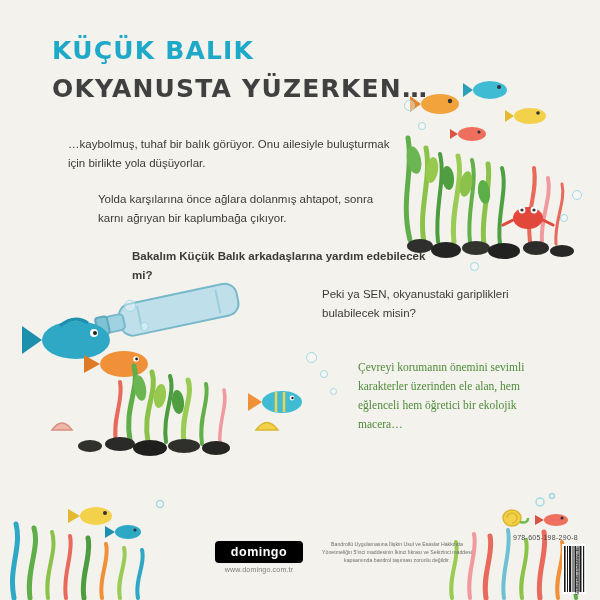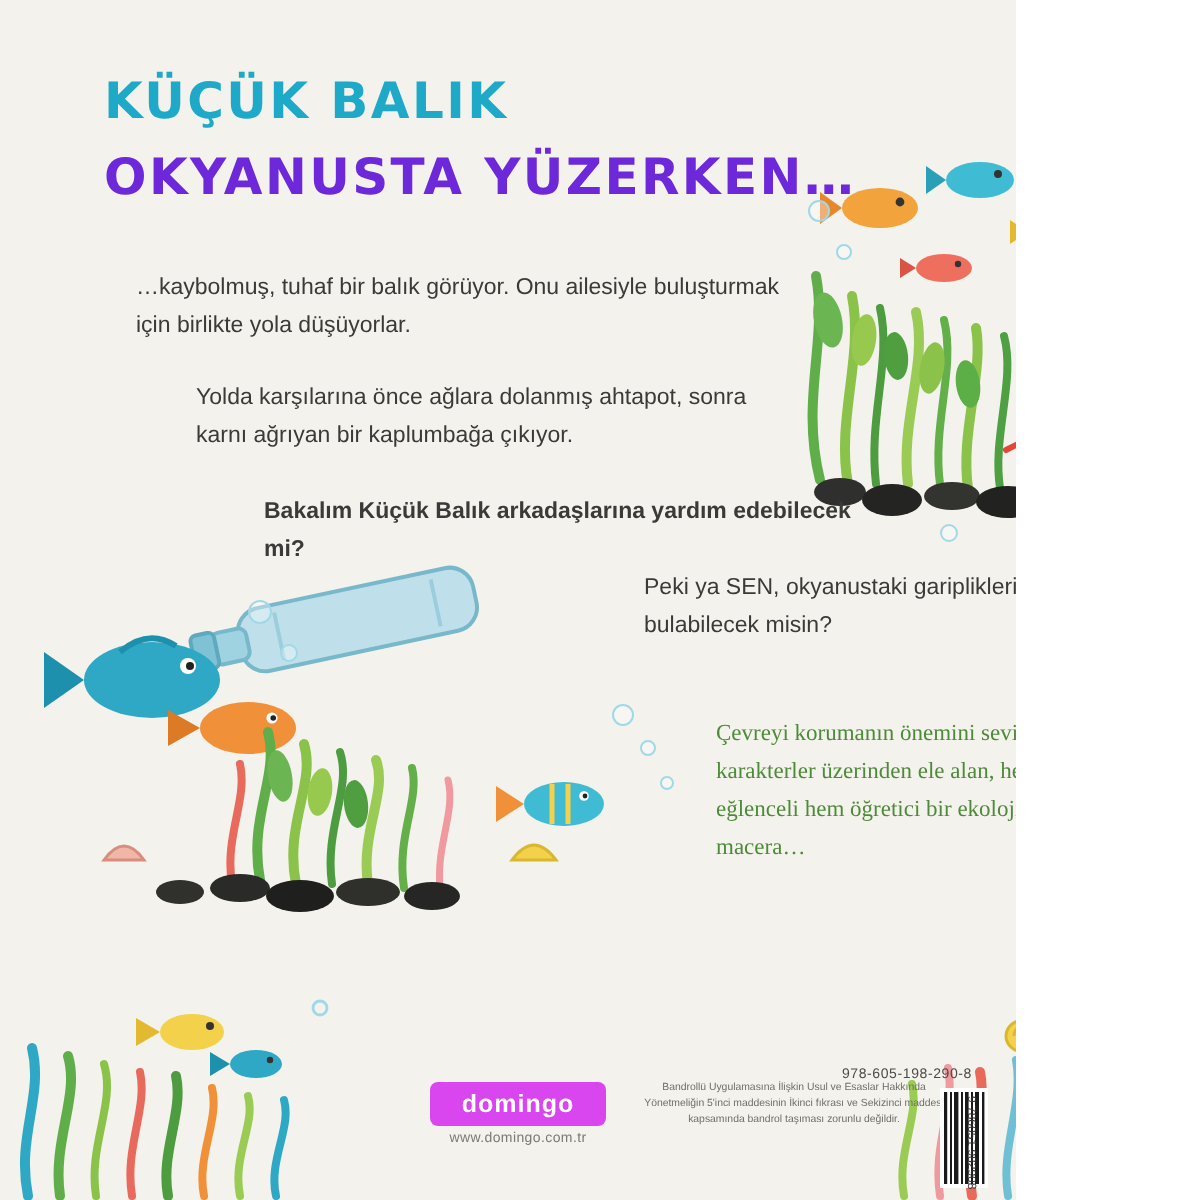--- a/index.html
+++ b/index.html
@@ -8,21 +8,21 @@
   }
   body {
     width: 600px;
     height: 600px;
     background: #ffffff;
     font-family: "Liberation Sans", sans-serif;
     overflow: hidden;
   }
   .page {
     position: relative;
-    width: 508px;
+    width: 600px;
     height: 600px;
     background: #f4f2ec;
     overflow: hidden;
   }
   
   .title-block {
     position: absolute;
     left: 52px;
     top: 36px;
     width: 420px;
@@ -32,21 +32,21 @@
     font-weight: bold;
     letter-spacing: 1.2px;
   }
   .title-line-1 {
     font-size: 25px;
     color: #1fa9c9;
     line-height: 30px;
   }
   .title-line-2 {
     font-size: 25px;
-    color: #6d28d9;
+    color: #404040;
     line-height: 30px;
     margin-top: 8px;
   }
   
   .copy {
     position: absolute;
     color: #3a3a38;
     font-size: 11.5px;
     line-height: 19px;
     font-family: "Liberation Sans", sans-serif;
@@ -65,21 +65,21 @@
     line-height: 19px;
     font-family: "Liberation Serif", serif;
   }
   
   .footer-logo {
     position: absolute;
     left: 215px;
     top: 541px;
     width: 88px;
     height: 22px;
-    background: #d946ef;
+    background: #000000;
     border-radius: 4px;
     color: #ffffff;
     font-size: 12.5px;
     font-weight: bold;
     letter-spacing: 0.5px;
     display: flex;
     align-items: center;
     justify-content: center;
   }
   .footer-url {

